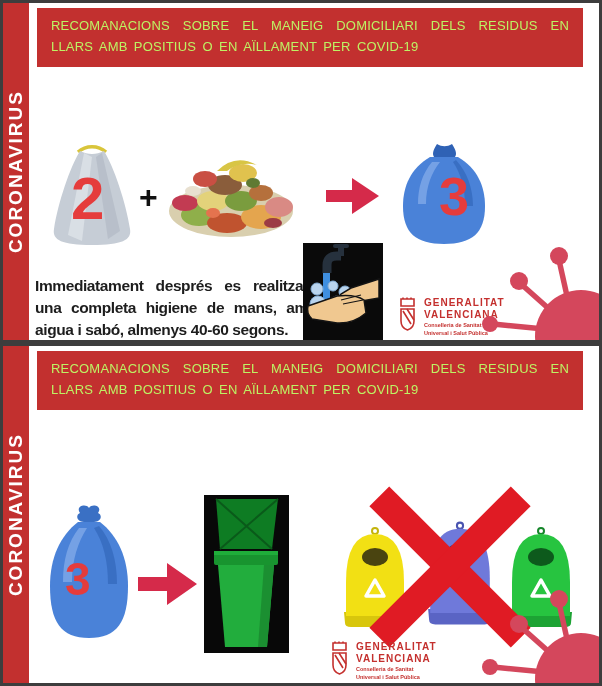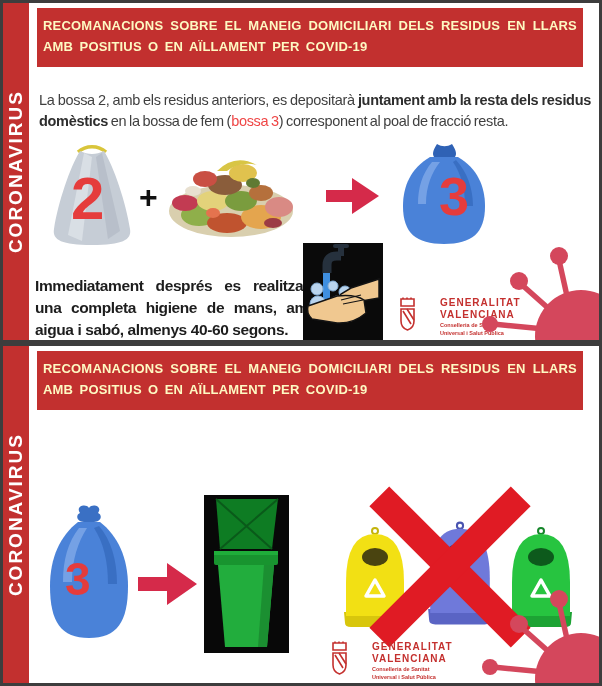--- a/index.html
+++ b/index.html
@@ -12,52 +12,51 @@
   }
   html,body{margin:0;padding:0;background:#ffffff;}
   body{width:602px;height:686px;font-family:"Liberation Sans","DejaVu Sans",sans-serif;}
   .panel{position:relative;width:602px;height:343px;box-sizing:border-box;
          border:3px solid var(--panel-border);background:#fff;overflow:hidden;}
   .sidebar{position:absolute;left:0;top:0;bottom:0;width:26px;background:var(--brand-red);
            display:flex;align-items:center;justify-content:center;}
   .sidebar-label{writing-mode:vertical-rl;transform:rotate(180deg);color:#fff;font-weight:bold;
            font-size:19px;letter-spacing:2px;white-space:nowrap;}
   .header{position:absolute;left:34px;top:5px;width:546px;box-sizing:border-box;
-          background:var(--brand-red);color:#fef9c3;font-weight:bold;font-size:13px;
-          line-height:1.6;padding:8px 6px 9px;text-align:justify;word-spacing:2.5px;
+          background:var(--brand-red);color:#bef264;font-weight:normal;font-size:13px;
+          line-height:1.6;padding:8px 14px 9px;text-align:justify;word-spacing:2.5px;
           letter-spacing:.2px;}
   .para{position:absolute;left:36px;top:72px;width:552px;font-size:14.5px;line-height:1.5;
         color:var(--text-dark);text-align:justify;letter-spacing:-.3px;word-spacing:-1px;}
   .seg-bold{font-weight:bold;color:#2e2e2e;}
   .seg-red{color:var(--accent-red);}
   .note{position:absolute;left:32px;top:256px;width:282px;font-size:15.5px;font-weight:bold;
         color:#1d1d1d;line-height:1.45;text-align:justify;letter-spacing:-.4px;}
   .abs{position:absolute;}
   .bag-number{position:absolute;font-weight:800;color:var(--number-red);line-height:1;}
   .plus{position:absolute;font-size:32px;font-weight:800;color:#111;line-height:1;}
   .x-mark{position:absolute;left:373px;top:148px;width:148px;height:146px;}
   .x-mark::before,.x-mark::after{content:"";position:absolute;left:50%;top:50%;
         width:200px;height:28px;background:var(--x-red);}
   .x-mark::before{transform:translate(-50%,-50%) rotate(45deg);}
   .x-mark::after{transform:translate(-50%,-50%) rotate(-45deg);}
-  .gva-logo{position:absolute;display:flex;gap:21px;align-items:center;}
+  .gva-logo{position:absolute;display:flex;gap:5px;align-items:center;}
   .logo-name{color:var(--logo-red);font-weight:bold;font-size:10px;letter-spacing:1px;line-height:1.15;}
   .logo-sub{color:var(--logo-red);font-weight:bold;font-size:5.5px;line-height:1.35;margin-top:2px;}
   .virus{position:absolute;right:-6px;bottom:-12px;}
   svg{display:block;}
 </style>
 </head>
 <body>
 
 <section class="panel">
   <div class="sidebar">
     <span class="sidebar-label">CORONAVIRUS</span>
   </div>
   <div class="header">RECOMANACIONS SOBRE EL MANEIG DOMICILIARI DELS RESIDUS EN LLARS AMB POSITIUS O EN AÏLLAMENT PER COVID-19</div>
-  <p class="para"><span>La bossa 2, amb els residus anteriors, es depositarà </span><span class="seg-bold">juntament amb la resta dels residus domèstics</span><span> en la bossa de fem (</span><span class="seg-red">bossa 3</span><span>) corresponent al poal de fracció resta.</span></p>
 
   <div class="abs" style="left:44px;top:138px;width:90px;height:107px;">
     <svg width="90" height="107" viewBox="0 0 90 107">
       <path d="M31,11 C39,4 51,4 59,11" style="fill:none;stroke:#d9c53a;stroke-width:3.5"></path>
       <path d="M33,10 C23,26 11,62 7,88 C5,99 15,104 45,104 C75,104 85,99 83,88 C79,62 67,26 57,10 C49,14 41,14 33,10 Z" style="fill:var(--bag-grey)"></path>
       <path d="M37,12 L21,94 L35,100 L45,16 Z" style="fill:#e3e8ed;opacity:.65"></path>
       <path d="M55,12 L73,90 L61,98 L49,16 Z" style="fill:#a9b2be;opacity:.5"></path>
     </svg>
     <span class="bag-number" style="left:24px;top:28px;font-size:60px;">2</span>
   </div>

